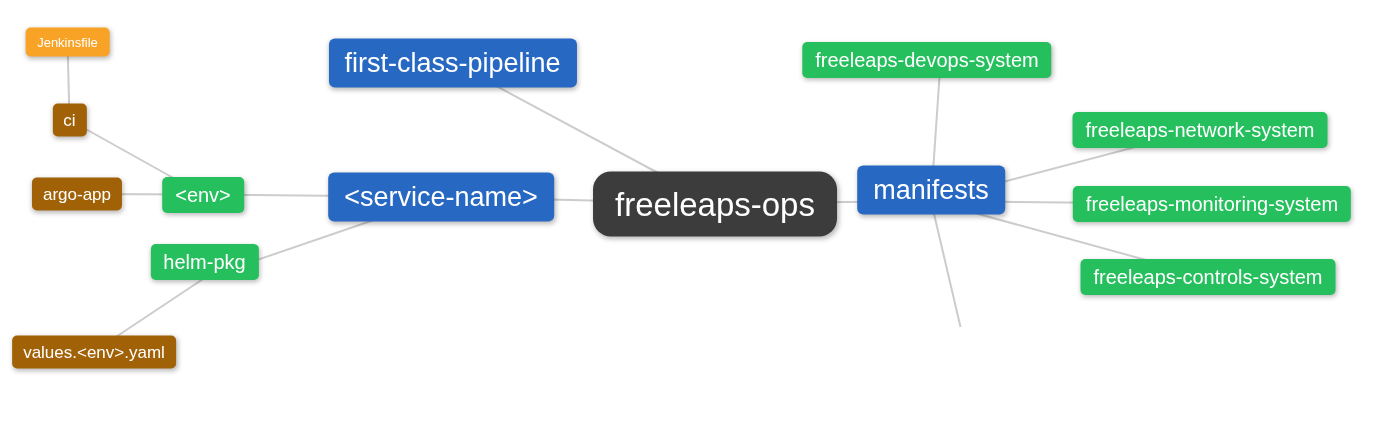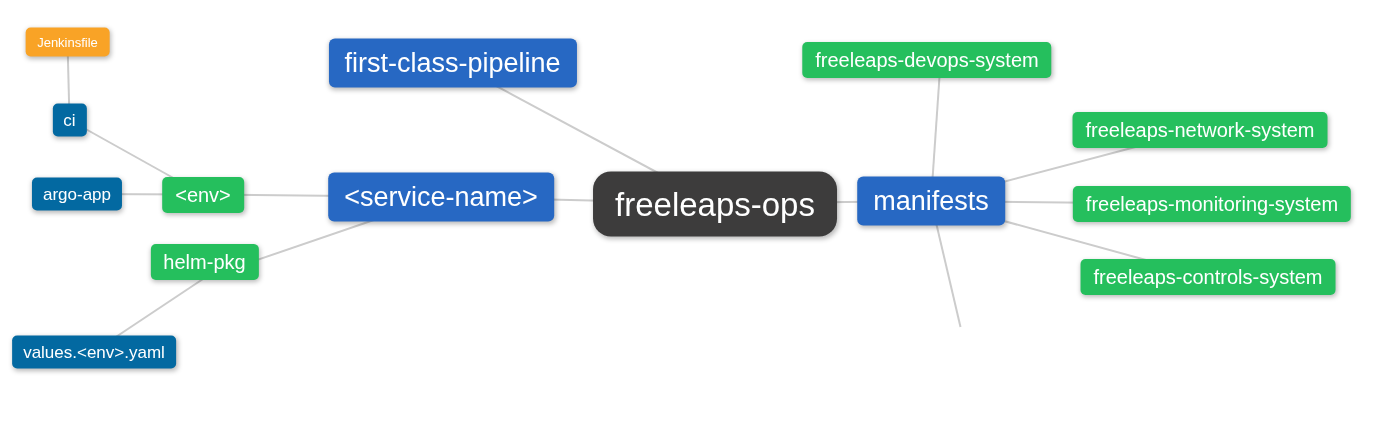--- a/index.html
+++ b/index.html
@@ -38,21 +38,21 @@
     text-align: center;
   }
   .lvl0 { font-size: 33px; padding: 16px 22px; border-radius: 18px; }
   .lvl1 { font-size: 27px; padding: 11px 16px; border-radius: 6px; }
   .lvl2 { font-size: 20px; padding: 8px 13px; }
   .lvl3 { font-size: 17px; padding: 8px 11px; }
   .lvl4 { font-size: 13px; padding: 8px 12px; }
   .c-dark  { background: #3d3c3c; }
   .c-blue  { background: #2768c3; }
   .c-green { background: #25bf5d; }
-  .c-red   { background: #0369a1; }
+  .c-red   { background: #a16207; }
   .c-amber { background: #f9a326; }
 </style>
 </head>
 <body>
 
 <div class="mindmap">
 
   <svg class="edges" width="1390" height="421">
     <line x1="67.5" y1="42" x2="69.5" y2="120"></line>
     <line x1="69.5" y1="120" x2="203" y2="194.5"></line>
@@ -81,21 +81,21 @@
   <div class="node lvl2 c-green" style="left:204.5px; top:262px;">helm-pkg</div>
 
   <div class="node lvl3 c-red" style="left:94px; top:351.5px;">values.&lt;env&gt;.yaml</div>
 
   <div class="node lvl1 c-blue" style="left:452.5px; top:62.5px;">first-class-pipeline</div>
 
   <div class="node lvl1 c-blue" style="left:441px; top:197px;">&lt;service-name&gt;</div>
 
   <div class="node lvl0 c-dark" style="left:715px; top:203.5px;">freeleaps-ops</div>
 
-  <div class="node lvl1 c-blue" style="left:931px; top:201px;">manifests</div>
+  <div class="node lvl1 c-blue" style="left:931px; top:190px;">manifests</div>
 
   <div class="node lvl2 c-green" style="left:927px; top:47.5px;margin-top:12px;">freeleaps-devops-system</div>
 
   <div class="node lvl2 c-green" style="left:1200px; top:130px;">freeleaps-network-system</div>
 
   <div class="node lvl2 c-green" style="left:1212px; top:204px;">freeleaps-monitoring-system</div>
 
   <div class="node lvl2 c-green" style="left:1208px; top:277px;">freeleaps-controls-system</div>
 
 

